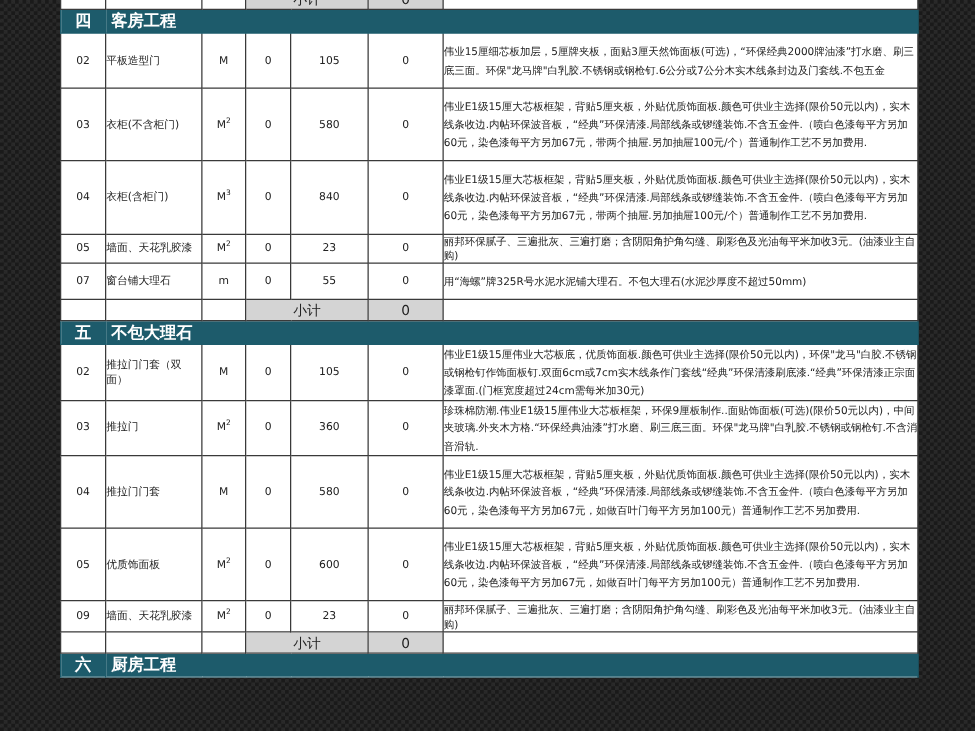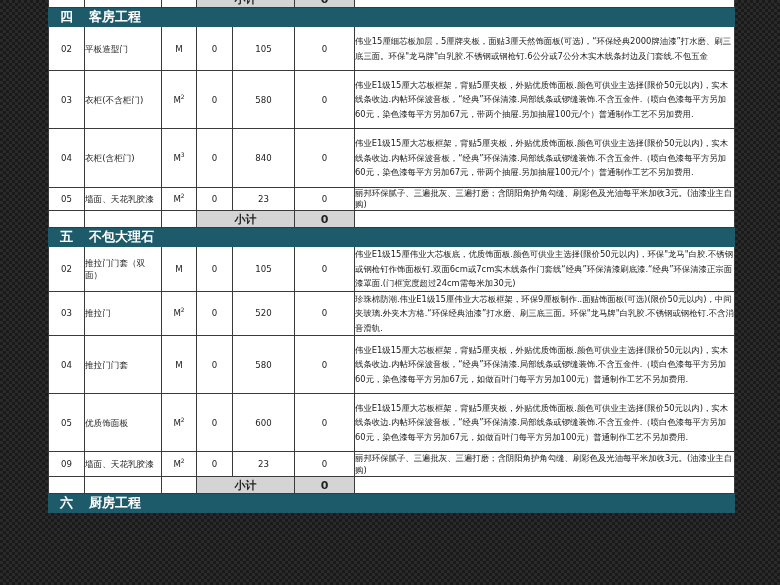--- a/index.html
+++ b/index.html
@@ -30,21 +30,21 @@
   td.c-name { padding-left: 3px; line-height: 12px; }
   td.c-desc { padding: 1px 2px 1px 2px; line-height: 14.5px; font-size: 8.4px; text-align: left; }
   tr.section td {
     background: #1d5b6b; color: #ffffff; font-weight: bold; font-size: 13px;
     height: 17px; border-color: #1d5b6b;
   }
   tr.section td.s-num { text-align: center; }
   tr.section td.s-title { padding-left: 4px; }
   tr.subtotal td { height: 16px; }
   tr.subtotal td.sub-label, tr.subtotal td.sub-value {
-    background: #d4d4d4; font-weight: bold; font-size: 11px; text-align: center;
+    background: #d4d4d4; font-weight: normal; font-size: 11px; text-align: center;
   }
   sup { font-size: 6px; line-height: 0; }
   .desc-clip { display: block; overflow: hidden; }
 </style>
 </head>
 <body>
 
 <div class="sheet">
 <table class="quote">
   <colgroup>
@@ -102,20 +102,29 @@
       <td class="c-no">05</td>
       <td class="c-name">墙面、天花乳胶漆</td>
       <td class="c-unit"><span>M</span><sup>2</sup></td>
       <td class="c-qty">0</td>
       <td class="c-price">23</td>
       <td class="c-total">0</td>
       <td class="c-desc">
             <span class="desc-clip" style="height:22px;line-height:11px">丽邦环保腻子、三遍批灰、三遍打磨；含阴阳角护角勾缝、刷彩色及光油每平米加收3元。(油漆业主自购)</span>
           </td>
     </tr>
+    <tr style="height:29px">
+      <td class="c-no">07</td>
+      <td class="c-name">窗台铺大理石</td>
+      <td class="c-unit"><span>m</span><sup></sup></td>
+      <td class="c-qty">0</td>
+      <td class="c-price">55</td>
+      <td class="c-total">0</td>
+      <td class="c-desc">用“海螺”牌325R号水泥水泥铺大理石。不包大理石(水泥沙厚度不超过50mm)</td>
+    </tr>
     <tr class="subtotal">
       <td></td>
           <td></td>
           <td></td>
       <td colspan="2" class="sub-label">小计</td>
       <td class="sub-value">0</td>
       <td></td>
     </tr>
 
     <tr class="section">
@@ -129,21 +138,21 @@
       <td class="c-qty">0</td>
       <td class="c-price">105</td>
       <td class="c-total">0</td>
       <td class="c-desc">伟业E1级15厘伟业大芯板底，优质饰面板.颜色可供业主选择(限价50元以内)，环保"龙马"白胶.不锈钢或钢枪钉作饰面板钉.双面6cm或7cm实木线条作门套线“经典”环保清漆刷底漆.“经典”环保清漆正宗面漆罩面.(门框宽度超过24cm需每米加30元)</td>
     </tr>
     <tr style="height:44px">
       <td class="c-no">03</td>
       <td class="c-name">推拉门</td>
       <td class="c-unit"><span>M</span><sup>2</sup></td>
       <td class="c-qty">0</td>
-      <td class="c-price">520</td>
+      <td class="c-price">360</td>
       <td class="c-total">0</td>
       <td class="c-desc">珍珠棉防潮.伟业E1级15厘伟业大芯板框架，环保9厘板制作..面贴饰面板(可选)(限价50元以内)，中间夹玻璃.外夹木方格.“环保经典油漆”打水磨、刷三底三面。环保"龙马牌"白乳胶.不锈钢或钢枪钉.不含消音滑轨.</td>
     </tr>
     <tr style="height:58px">
       <td class="c-no">04</td>
       <td class="c-name">推拉门门套</td>
       <td class="c-unit"><span>M</span><sup></sup></td>
       <td class="c-qty">0</td>
       <td class="c-price">580</td>
       <td class="c-total">0</td>

